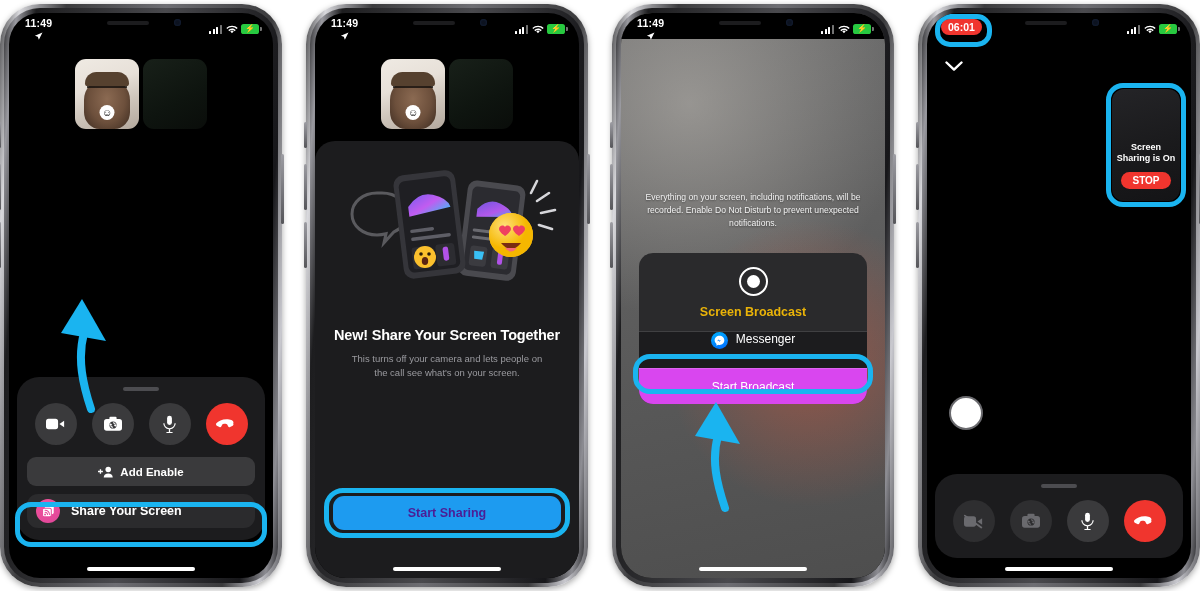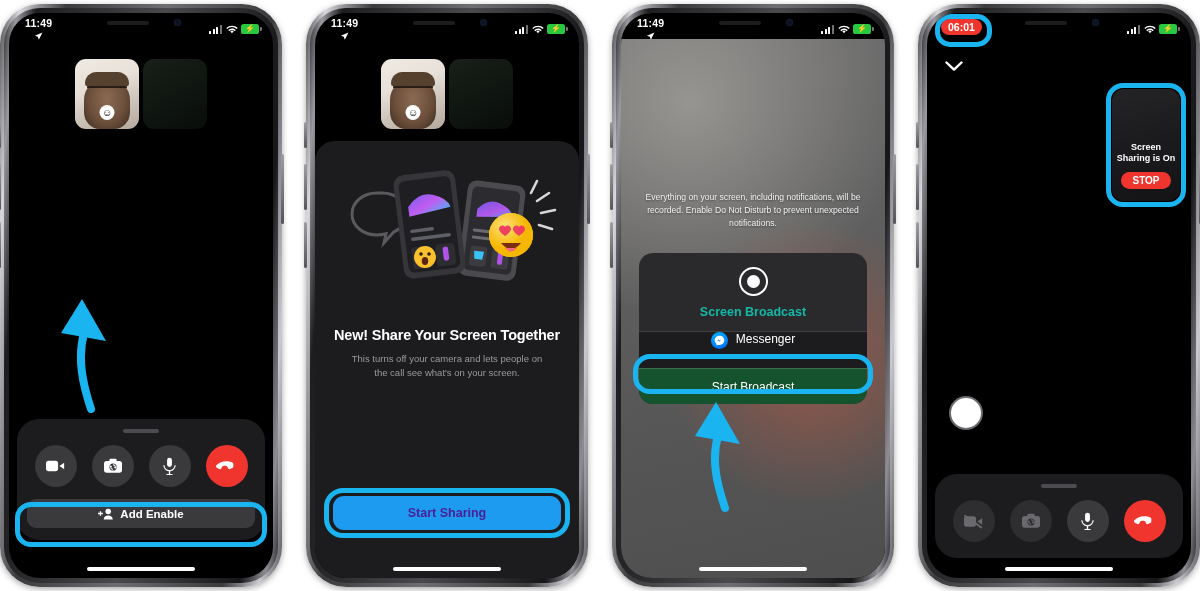--- a/index.html
+++ b/index.html
@@ -236,35 +236,35 @@
     position:absolute; left:18px; right:18px; top:240px;
     background:#2a2a2c; border-radius:14px; overflow:hidden; z-index:3;
   }
   .bc-head{ padding:14px 0 12px; text-align:center; }
   .bc-rec{
     width:25px; height:25px; border-radius:50%;
     border:2px solid #fff; margin:0 auto 9px;
     display:flex; align-items:center; justify-content:center;
   }
   .bc-rec i{ width:13px; height:13px; border-radius:50%; background:#fff; display:block; }
-  .bc-title{ color:#14b8a6; font-size:12.5px; font-weight:700; }
+  .bc-title{ color:#eab308; font-size:12.5px; font-weight:700; }
   .bc-item{
     border-top:.5px solid rgba(255,255,255,.16);
     background:#1c1c1e;
     display:flex; align-items:flex-start; justify-content:center; gap:8px;
     height:36px; color:#fff; font-size:12px;
   }
   .msgr-ico{
     width:17px; height:17px; border-radius:50%;
     background: linear-gradient(160deg,#00b2ff,#006aff);
     display:flex; align-items:center; justify-content:center;
   }
   .bc-action{
     border-top:.5px solid rgba(255,255,255,.16);
-    background:#14532d;
+    background:#d946ef;
     height:35px; display:flex; align-items:center; justify-content:center;
     color:#fff; font-size:12px;
   }
 
   
   .chev{ position:absolute; top:48px; left:18px; z-index:4; }
   .time-pill{
     position:absolute; top:6px; left:14px;
     background:#f0352e; color:#fff;
     font-size:10.5px; font-weight:700;
@@ -377,20 +377,31 @@
         </div>
         <div class="pill-row">
           <div class="pill">
             <svg width="16" height="12" viewBox="0 0 18 13">
                 <path d="M0 5.2h2V3.3h1.5v1.9h2v1.5h-2v1.9H2V6.7H0z" fill="#fff"></path>
                 <circle cx="11.5" cy="3.6" r="3.1" fill="#fff"></circle>
                 <path d="M6.4 12.6c0-2.8 2.3-4.4 5.1-4.4s5.1 1.6 5.1 4.4z" fill="#fff"></path>
               </svg>
             <span>Add Enable</span>
           </div>
+        </div>
+        <div class="share-row">
+          <span class="share-ico">
+            <svg width="13" height="13" viewBox="0 0 14 14">
+                <rect x="3.2" y="0.6" width="9.4" height="9.4" rx="1.8" fill="#fff"></rect>
+                <rect x="0.6" y="3.4" width="9.4" height="9.4" rx="1.8" fill="#fff" stroke="#e8499b" stroke-width="1.1"></rect>
+                <circle cx="3.3" cy="10.2" r="1" fill="#e8499b"></circle>
+                <path d="M3.3 7.7a2.6 2.6 0 0 1 2.6 2.6M3.3 5.6a4.7 4.7 0 0 1 4.7 4.7" stroke="#e8499b" stroke-width="1.1" fill="none" stroke-linecap="round"></path>
+              </svg>
+          </span>
+          <span>Share Your Screen</span>
         </div>
       </div>
 
       <div class="hl" style="left:6px; right:6px; bottom:31px; height:45px; border-radius:16px;"></div>
 
       <svg class="arrow" style="left:42px; bottom:165px;" width="70" height="120" viewBox="0 0 70 120">
         <path d="M40 116 C32 92, 26 66, 33 40" stroke="#1ab4f0" stroke-width="8" fill="none" stroke-linecap="round"></path>
         <path d="M31 6 L55 48 L10 40 Z" fill="#1ab4f0"></path>
       </svg>
 

